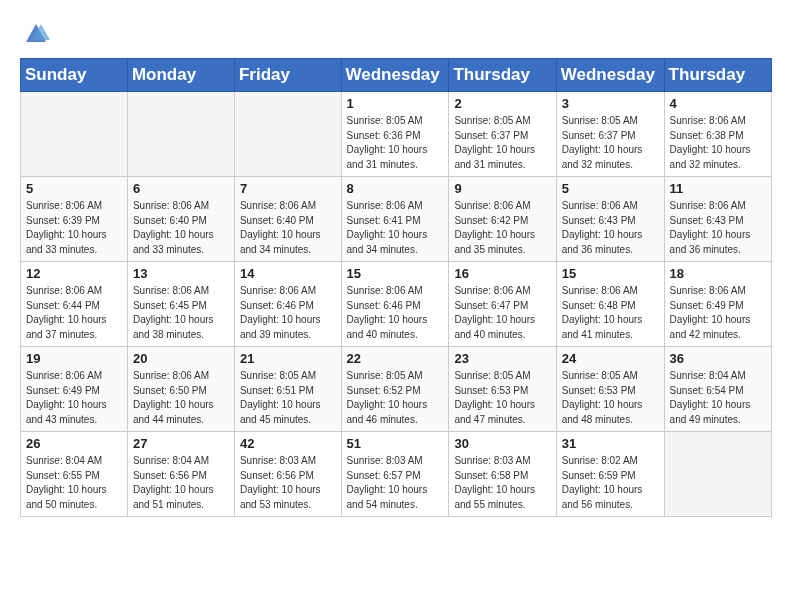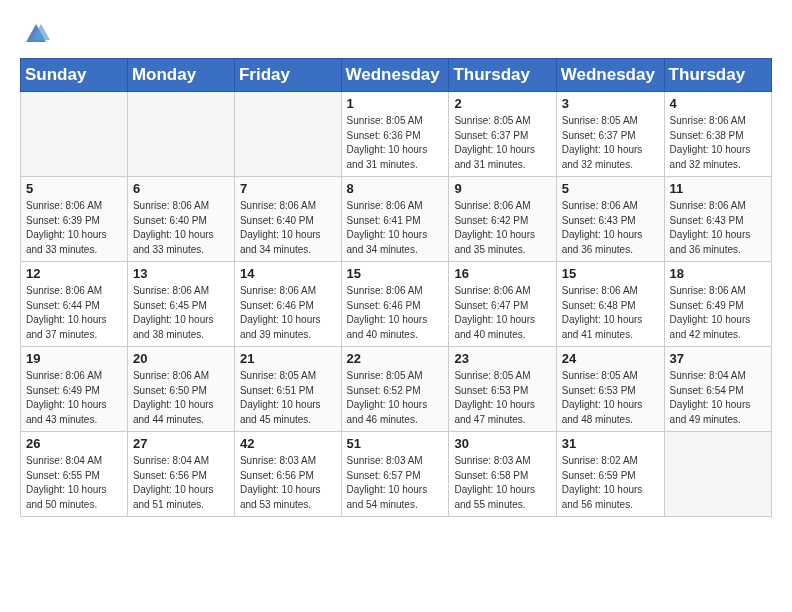--- a/index.html
+++ b/index.html
@@ -296,21 +296,21 @@
 and 47 minutes.</div>
         </td>
         <td>
           <span class="day-num">24</span>
           <div class="day-info" style="white-space: pre-line;">Sunrise: 8:05 AM
 Sunset: 6:53 PM
 Daylight: 10 hours
 and 48 minutes.</div>
         </td>
         <td>
-          <span class="day-num">37</span>
+          <span class="day-num">36</span>
           <div class="day-info" style="white-space: pre-line;">Sunrise: 8:04 AM
 Sunset: 6:54 PM
 Daylight: 10 hours
 and 49 minutes.</div>
         </td>
       </tr>
       <tr>
         <td>
           <span class="day-num">26</span>
           <div class="day-info" style="white-space: pre-line;">Sunrise: 8:04 AM

